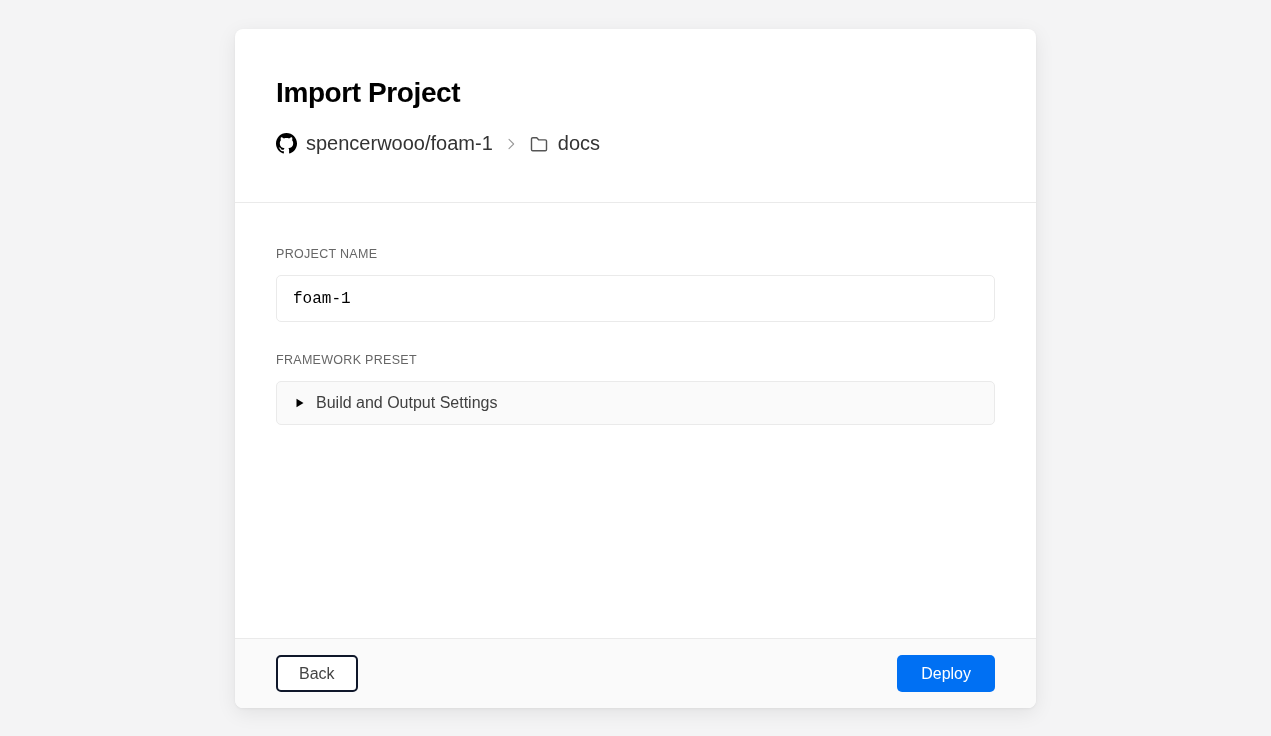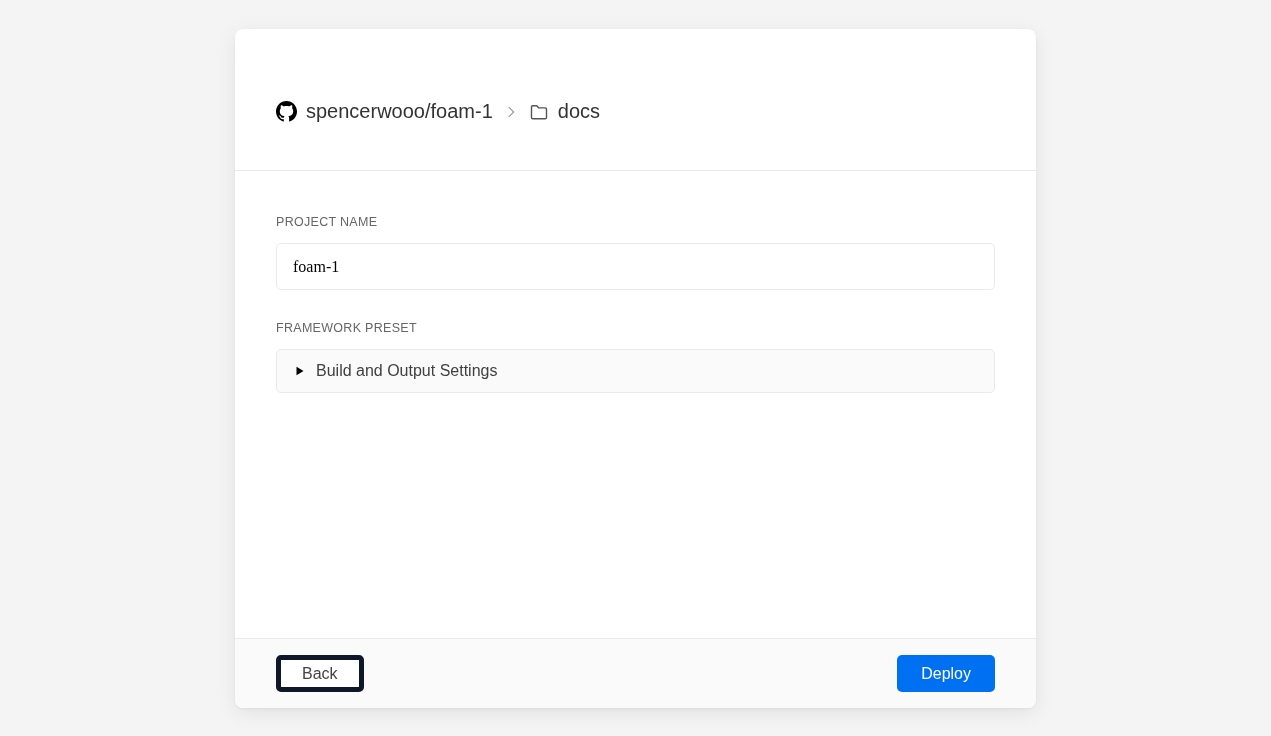--- a/index.html
+++ b/index.html
@@ -26,21 +26,21 @@
   .breadcrumb .sep { margin:0 10px; display:flex; align-items:center; }
   .card-body { padding:44px 41px 0; flex:1 1 auto; }
   .field-label {
     font-size:12.5px; color:#666; letter-spacing:0.3px;
     margin-bottom:14px; font-weight:400;
   }
   .text-input {
     width:100%; height:47px;
     border:1px solid #eaeaea; border-radius:5px;
     padding:0 16px; font-size:16px; color:#000;
-    font-family:Liberation Serif, serif;
+    font-family:Liberation Mono, monospace;
     outline:none; margin-bottom:31px; background:#fff;
   }
   .select-box {
     height:47px; border:1px solid #eaeaea; border-radius:5px;
     display:flex; align-items:center; gap:11px;
     padding:0 16px; position:relative; cursor:pointer;
     margin-bottom:30px; background:#fff;
   }
   .select-label { font-size:16px; color:#000; }
   .select-chevron { position:absolute; right:16px; top:50%; transform:translateY(-50%); display:flex; }
@@ -56,29 +56,30 @@
     margin-top:auto; flex:0 0 70px;
     background:#fafafa; border-top:1px solid #eaeaea;
     display:flex; align-items:center; justify-content:space-between;
     padding:0 41px;
   }
   .btn {
     height:37px; border-radius:5px; font-size:16px; cursor:pointer;
     font-family:"Liberation Sans", sans-serif;
     display:inline-flex; align-items:center; justify-content:center;
   }
-  .btn-back { padding:0 21px; background:#fff; border:5px solid #0f172a; color:#444; }
+  .btn-back { padding:0 21px; background:#fff; border:2px solid #0f172a; color:#444; }
   .btn-deploy { padding:9px 24px; background:#0070f3; border:none; color:#fff; font-weight:500; }
 </style>
 </head>
 <body>
 
 <div class="card">
 
   <div class="card-header">
+    <div class="title">Import Project</div>
 
     <div class="breadcrumb">
       <span class="crumb">
         <span class="icon">
           <svg width="21" height="21" viewBox="0 0 24 24" aria-hidden="true">
             <path fill="#000" d="M12 0C5.37 0 0 5.37 0 12c0 5.3 3.438 9.8 8.205 11.385.6.11.82-.26.82-.577 0-.285-.01-1.04-.015-2.04-3.338.724-4.042-1.61-4.042-1.61-.546-1.385-1.333-1.754-1.333-1.754-1.09-.745.082-.73.082-.73 1.205.085 1.838 1.238 1.838 1.238 1.07 1.834 2.807 1.304 3.492.997.108-.775.418-1.305.76-1.605-2.665-.3-5.466-1.332-5.466-5.93 0-1.31.468-2.38 1.235-3.22-.123-.303-.535-1.523.117-3.176 0 0 1.008-.322 3.3 1.23.957-.266 1.983-.399 3.003-.404 1.02.005 2.047.138 3.006.404 2.29-1.552 3.297-1.23 3.297-1.23.653 1.653.242 2.873.118 3.176.77.84 1.233 1.91 1.233 3.22 0 4.61-2.804 5.625-5.476 5.92.43.372.814 1.102.814 2.222 0 1.606-.015 2.898-.015 3.293 0 .32.216.694.825.576C20.565 21.795 24 17.295 24 12c0-6.63-5.37-12-12-12z"></path>
           </svg>
         </span>
         <span>spencerwooo/foam-1</span>
       </span>

